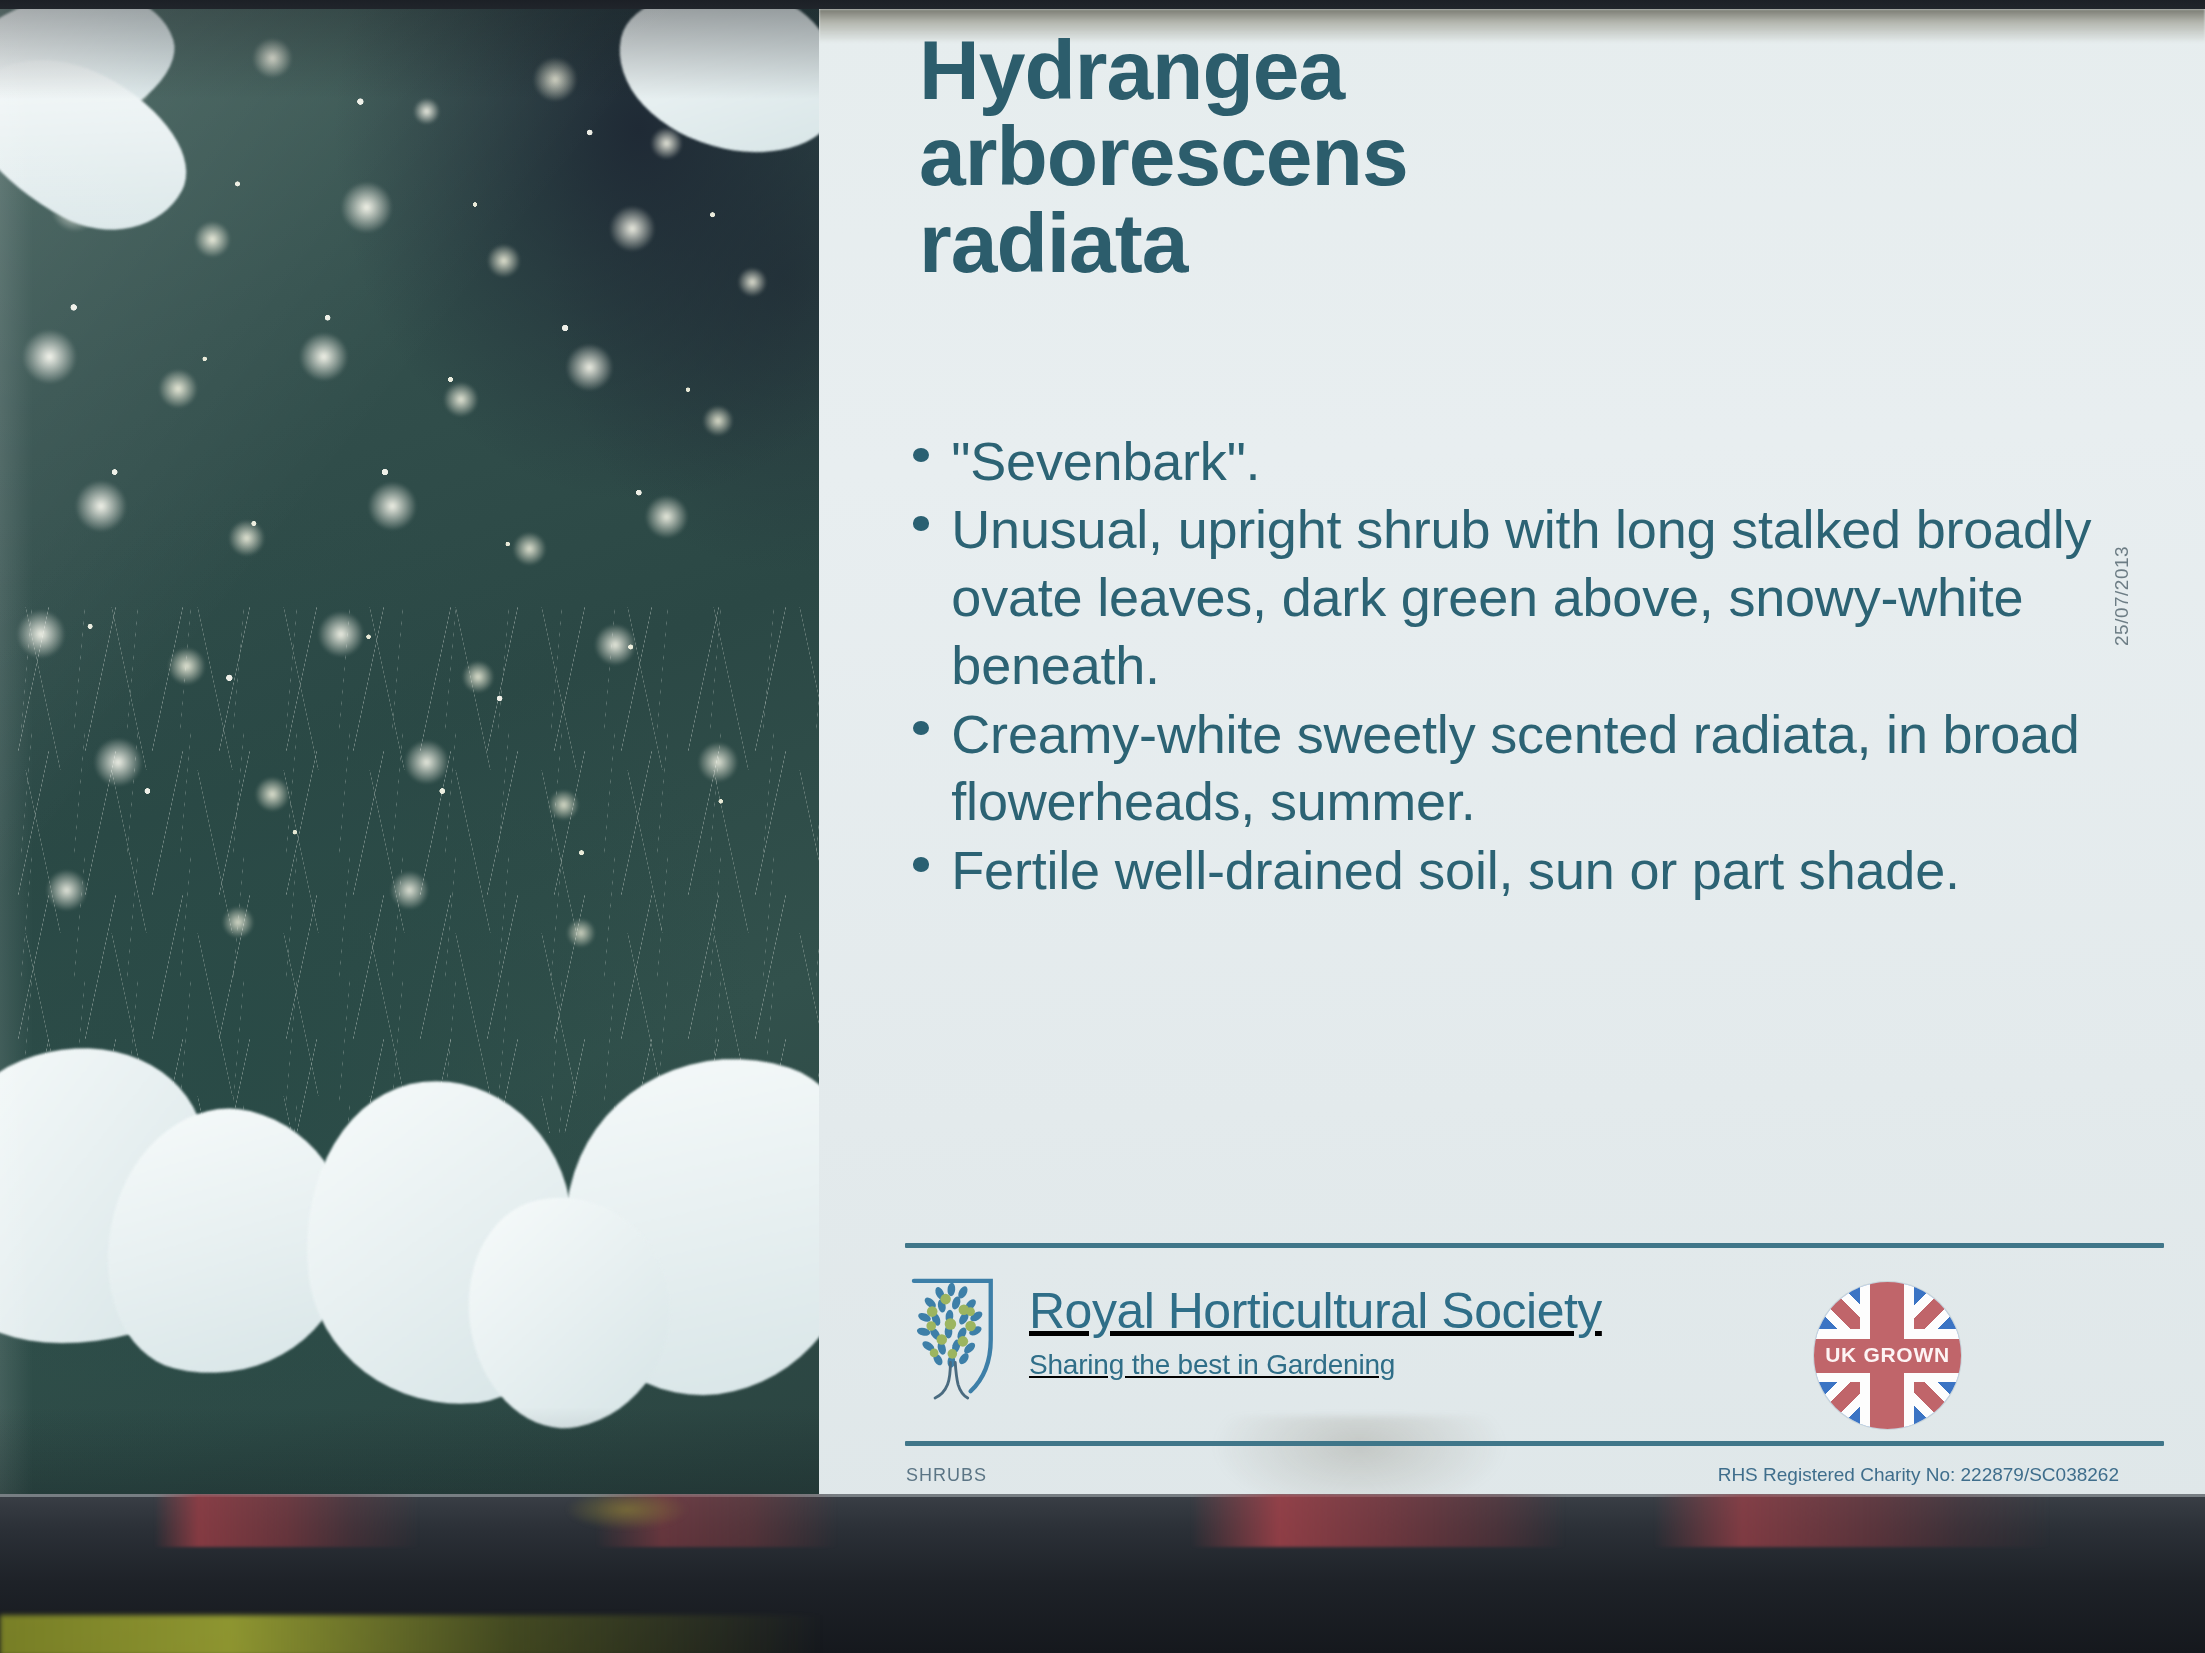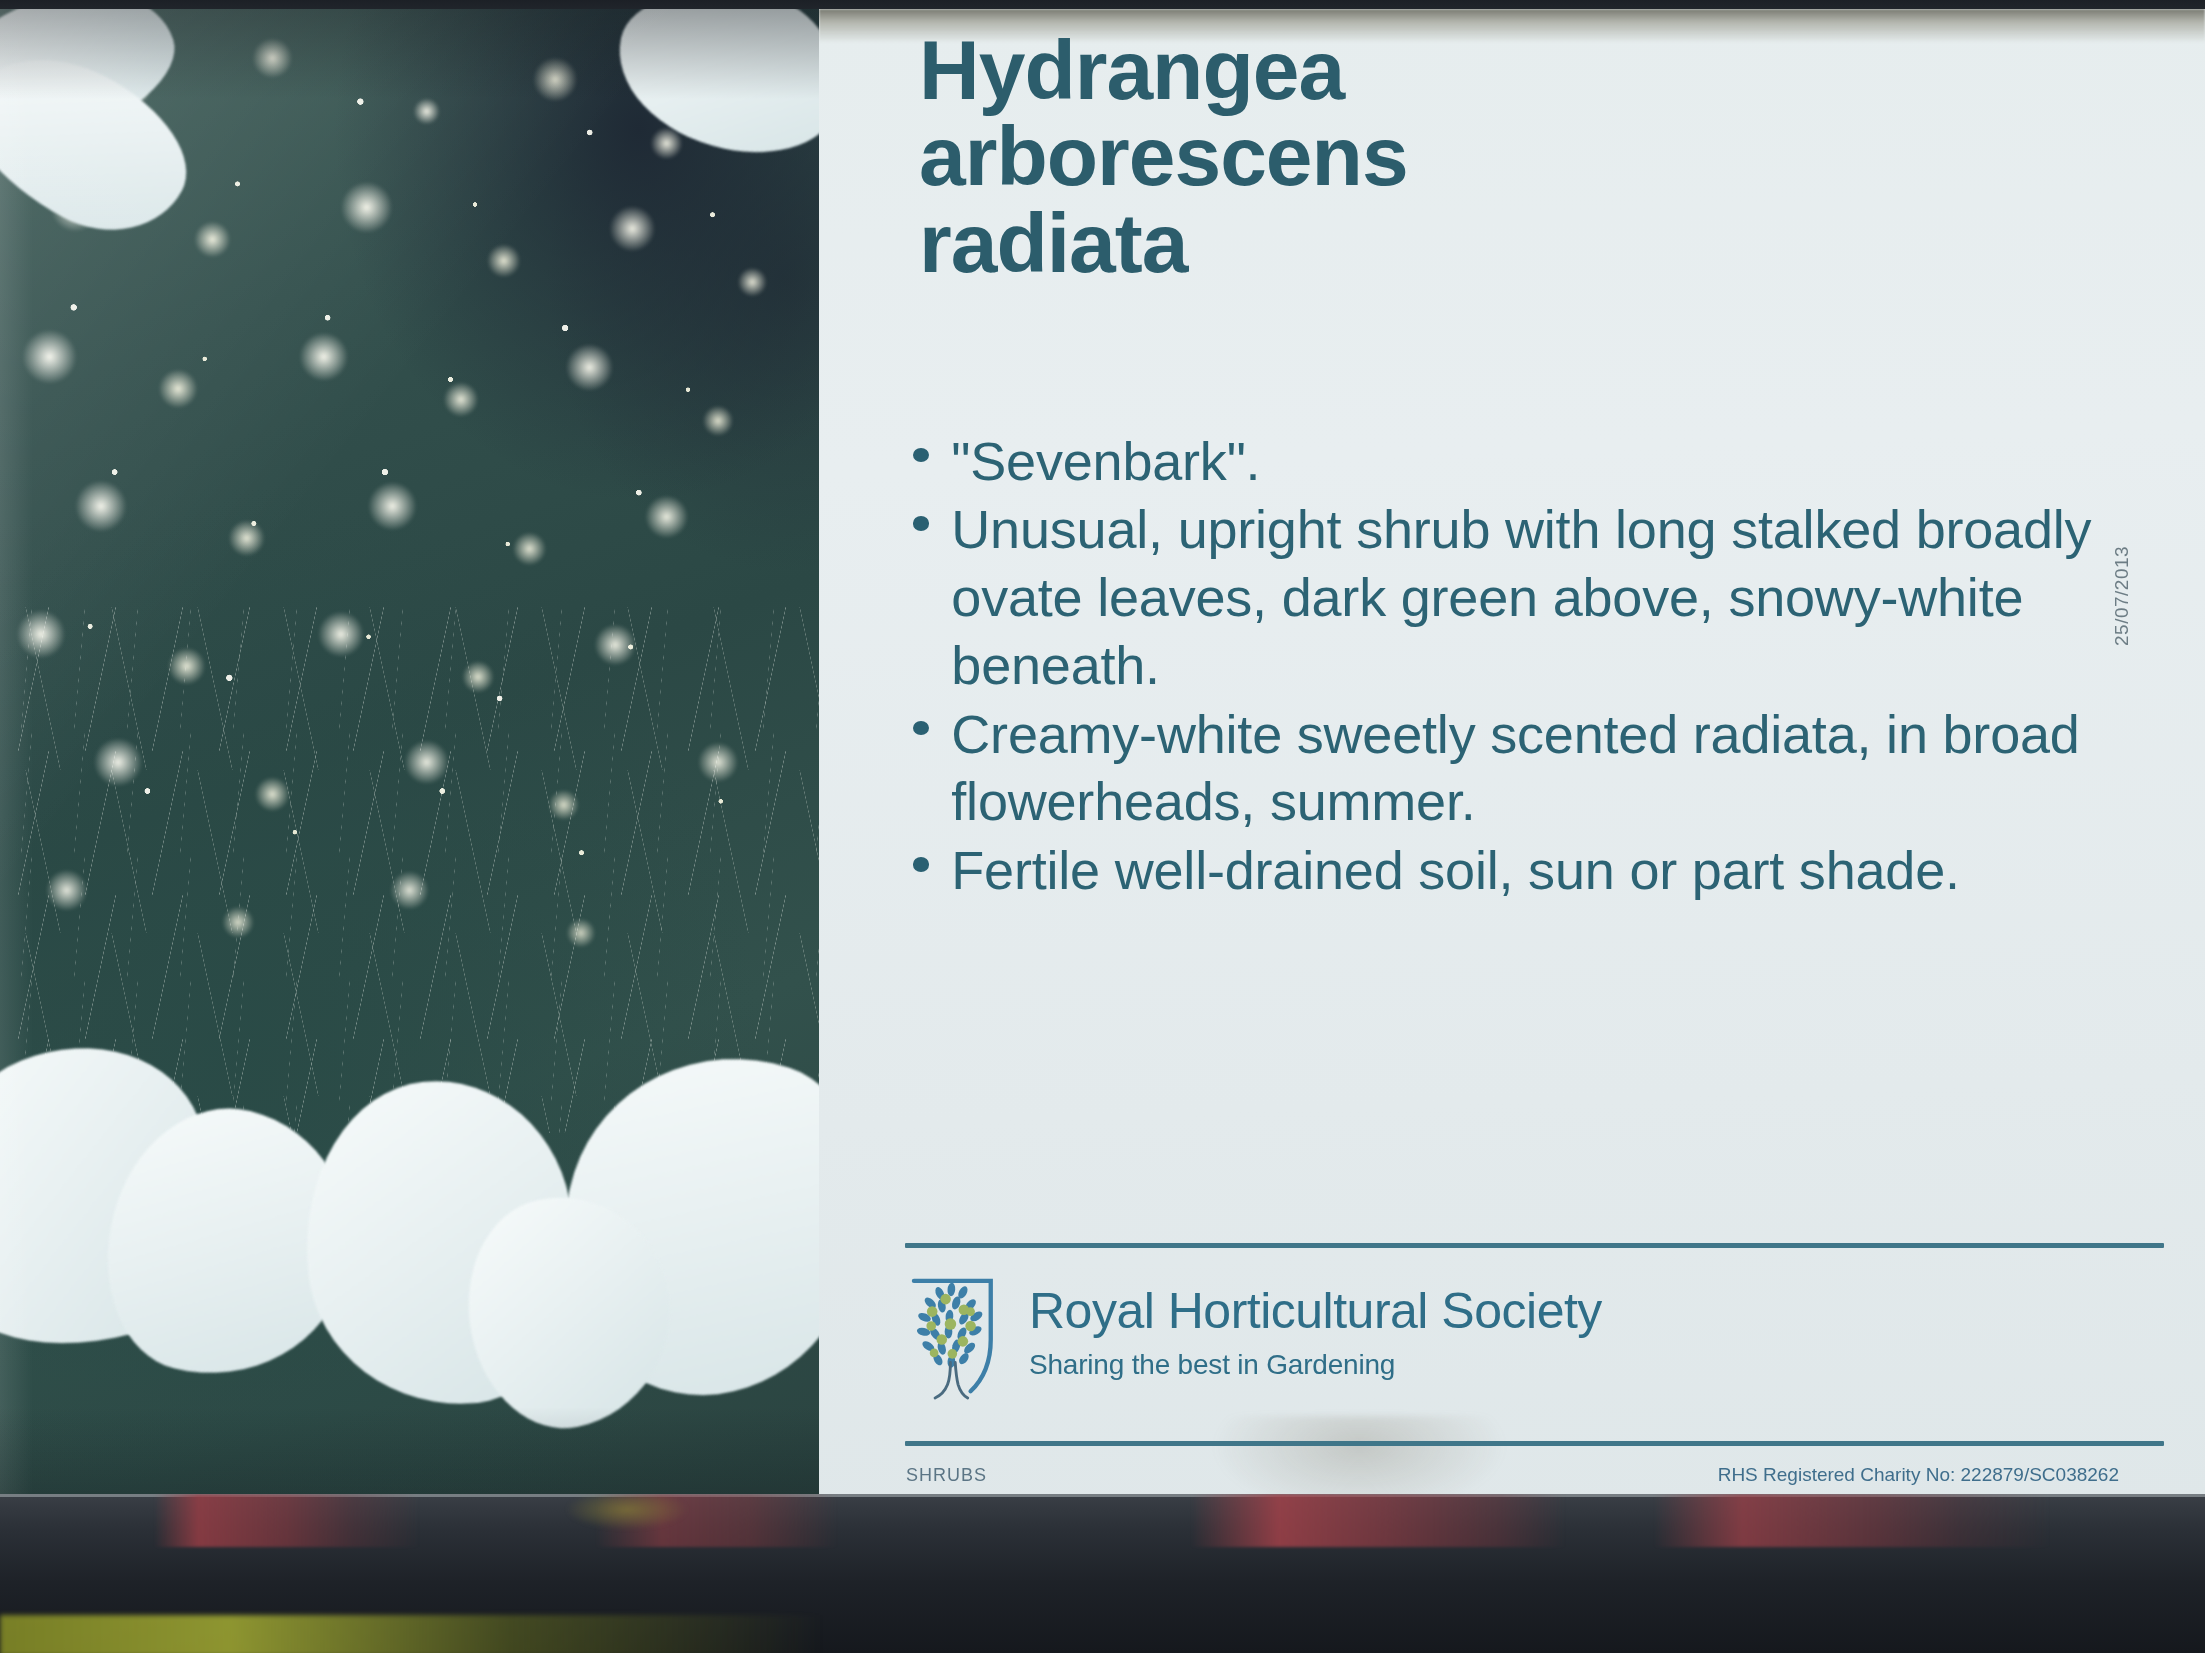--- a/index.html
+++ b/index.html
@@ -231,21 +231,21 @@
   }
   .divider.top{ top:1234px; }
   .divider.bot{ top:1432px; }
 
   
   .rhs{
     position:absolute; left:91px; top:1269px;
     display:flex; align-items:flex-start;
   }
   .rhs-mark{ position:relative; width:101px; height:144px; flex:0 0 auto; }
-  .rhs-words{ margin-left:18px; padding-top:8.6px; }
+  .rhs-words{ margin-left:18px; padding-top:8.6px;text-decoration:underline; }
   .rhs-name{
     font-size:50px; color:#2f6e88; letter-spacing:-0.5px; line-height:1;
     white-space:nowrap;
   }
   .rhs-tag{
     margin-top:15.3px;
     font-size:28px; color:#2f6e88; letter-spacing:-0.2px; line-height:1;
     white-space:nowrap;
   }
 
@@ -456,20 +456,27 @@
             <path d="M84 176 Q84 206 78 222 Q70 242 52 250" fill="none" stroke="#4a6b80" stroke-width="6" stroke-linecap="round"></path>
             <path d="M94 176 Q96 206 100 222 Q106 242 120 250" fill="none" stroke="#4a6b80" stroke-width="6" stroke-linecap="round"></path>
           </svg>
         </div>
         <div class="rhs-words">
           <div class="rhs-name">Royal Horticultural Society</div>
           <div class="rhs-tag">Sharing the best in Gardening</div>
         </div>
       </div>
 
+      <div class="ukgrown">
+        <div class="uk-layer uk-diag-w"></div>
+        <div class="uk-layer uk-diag-r"></div>
+        <div class="uk-layer uk-cross-w"></div>
+        <div class="uk-layer uk-cross-r"></div>
+        <div class="uk-label">UK GROWN</div>
+      </div>
 
       <div class="footer-left">SHRUBS</div>
       <div class="footer-right">RHS Registered Charity No: 222879/SC038262</div>
 
     </div>
   </div>
 
   <div class="rail">
     <div class="rail-edge"></div>
     <div class="rail-rust"></div>

